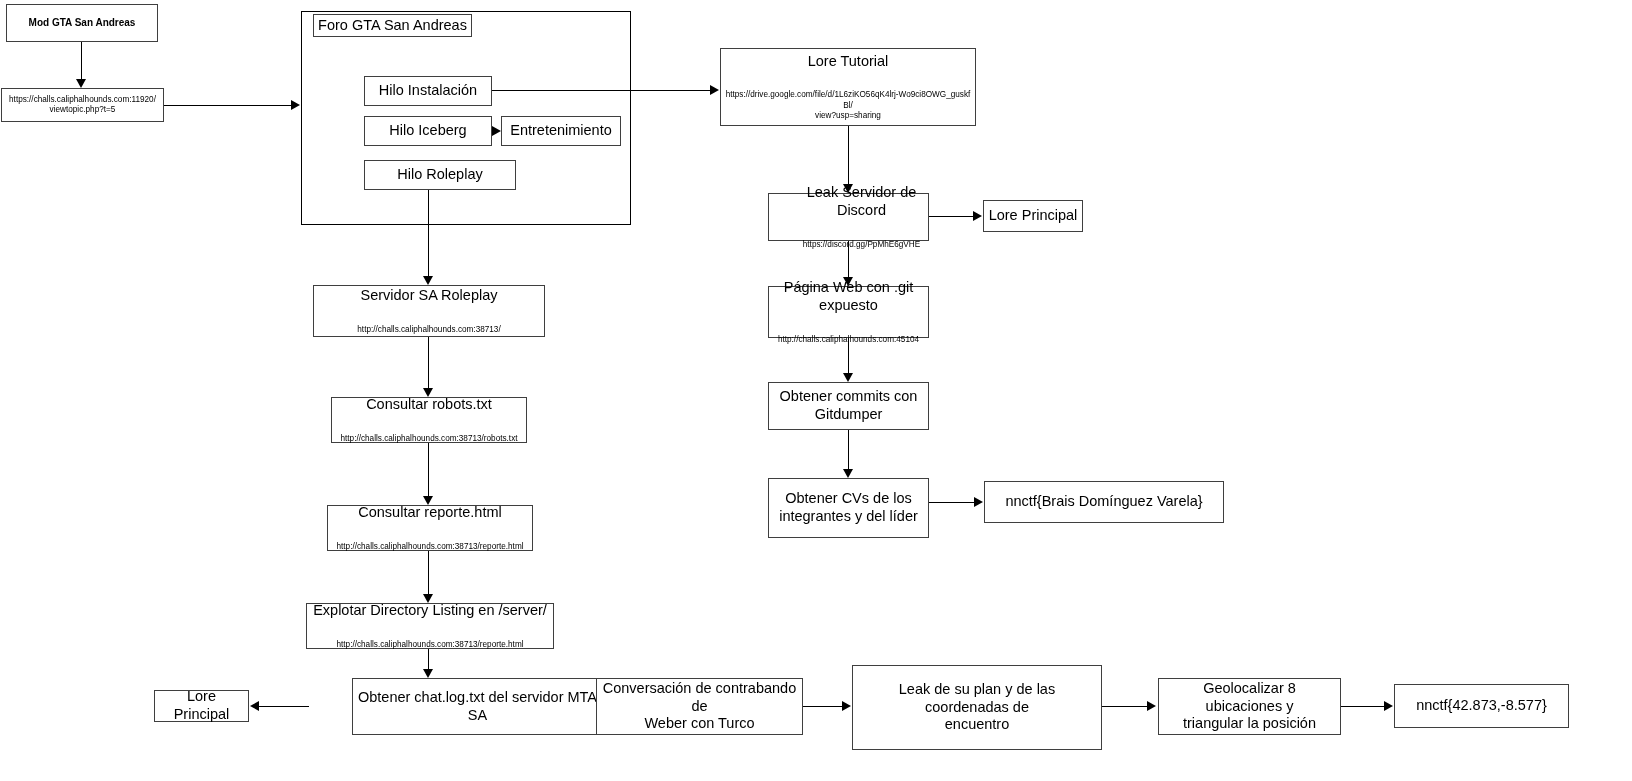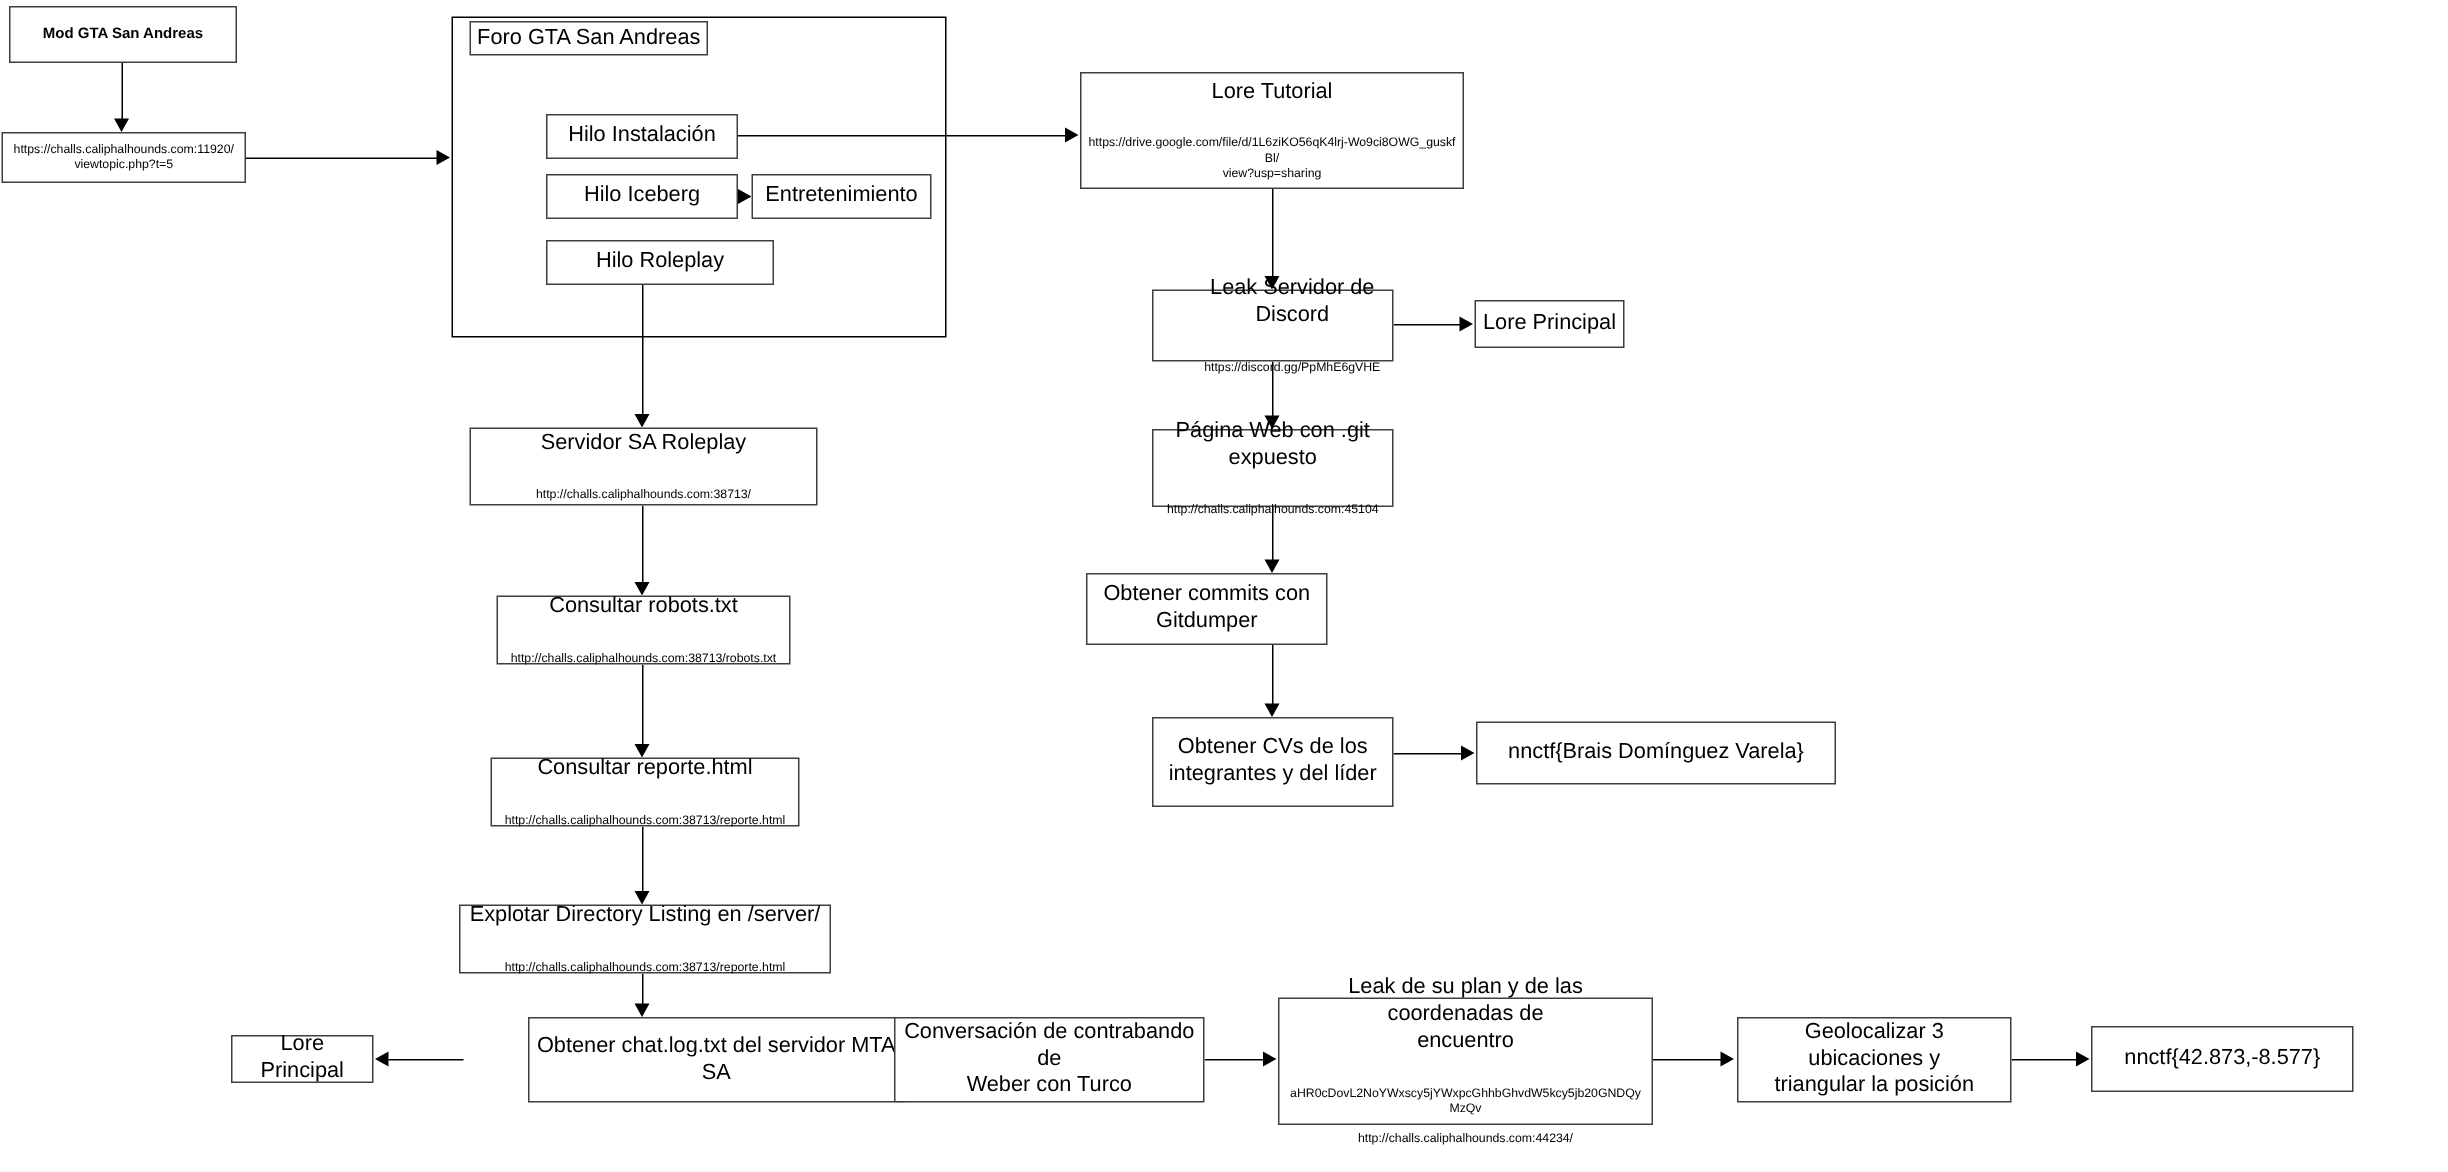--- a/index.html
+++ b/index.html
@@ -140,21 +140,21 @@
   <div class="node" style="left:983px; top:200px; width:100px; height:32px;">
     <div class="title">Lore Principal</div>
   </div>
 
   <div class="node" style="left:768px; top:286px; width:161px; height:52px;">
     <div class="title">Página Web con .git
 expuesto</div>
     <div class="sub">http://challs.caliphalhounds.com:45104</div>
   </div>
 
-  <div class="node" style="left:724px; top:382px; width:161px; height:48px;">
+  <div class="node" style="left:768px; top:382px; width:161px; height:48px;">
     <div class="title">Obtener commits con
 Gitdumper</div>
   </div>
 
   <div class="node" style="left:768px; top:478px; width:161px; height:60px;justify-content:center;">
     <div class="title">Obtener CVs de los
 integrantes y del líder</div>
   </div>
 
   <div class="node" style="left:984px; top:481px; width:240px; height:42px;">
@@ -191,27 +191,24 @@
   </div>
 
   <div class="node" style="left:596px; top:678px; width:207px; height:57px;">
     <div class="title">Conversación de contrabando de
 Weber con Turco</div>
   </div>
 
   <div class="node" style="left:852px; top:665px; width:250px; height:85px;">
     <div class="title">Leak de su plan y de las coordenadas de
 encuentro</div>
-    <div class="sub">aHR0cDovL2NoYWxscy5jYWxpcGhhbGhvdW5kcy5jb20GNDQyMzQv
-
-http://challs.caliphalhounds.com:44234/</div>
   </div>
 
   <div class="node" style="left:1158px; top:678px; width:183px; height:57px;">
-    <div class="title">Geolocalizar 3 ubicaciones y
+    <div class="title">Geolocalizar 8 ubicaciones y
 triangular la posición</div>
   </div>
 
   <div class="node" style="left:1394px; top:684px; width:175px; height:44px;">
     <div class="title">nnctf{42.873,-8.577}</div>
   </div>
 
   <div class="ln v" style="left:81px; top:42px; height:38px;"></div>
   <div class="arw down" style="left:76px; top:79px;"></div>
 

